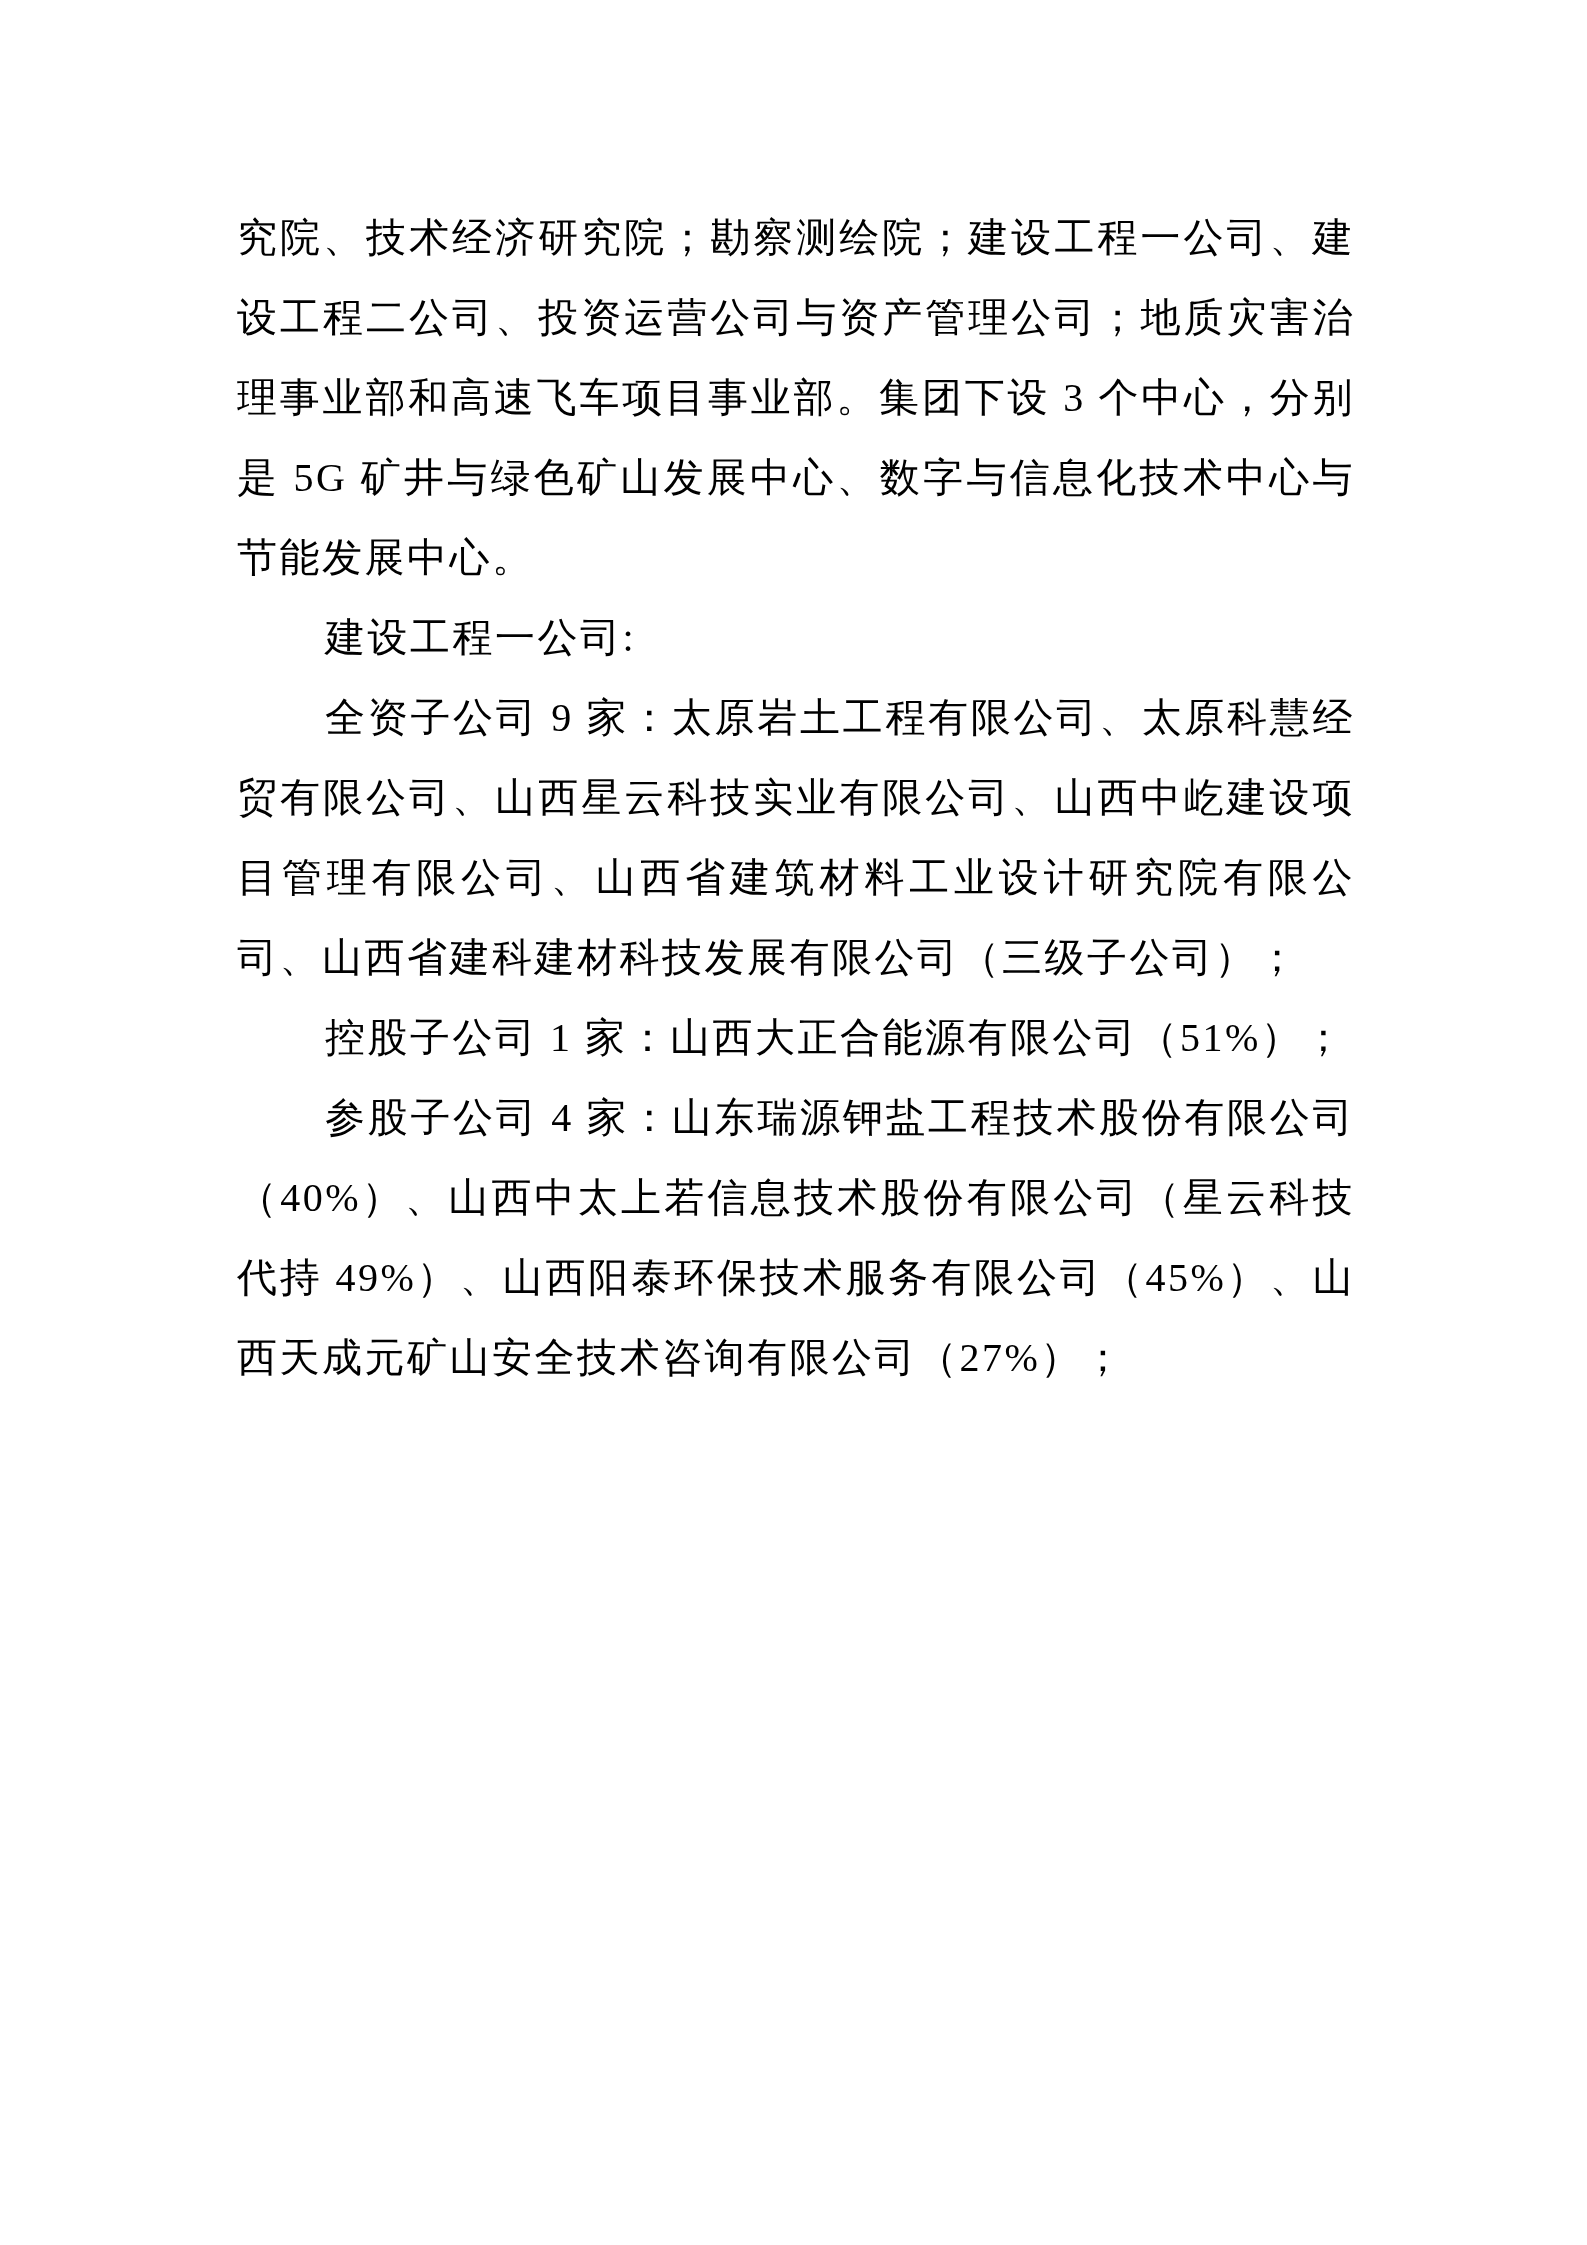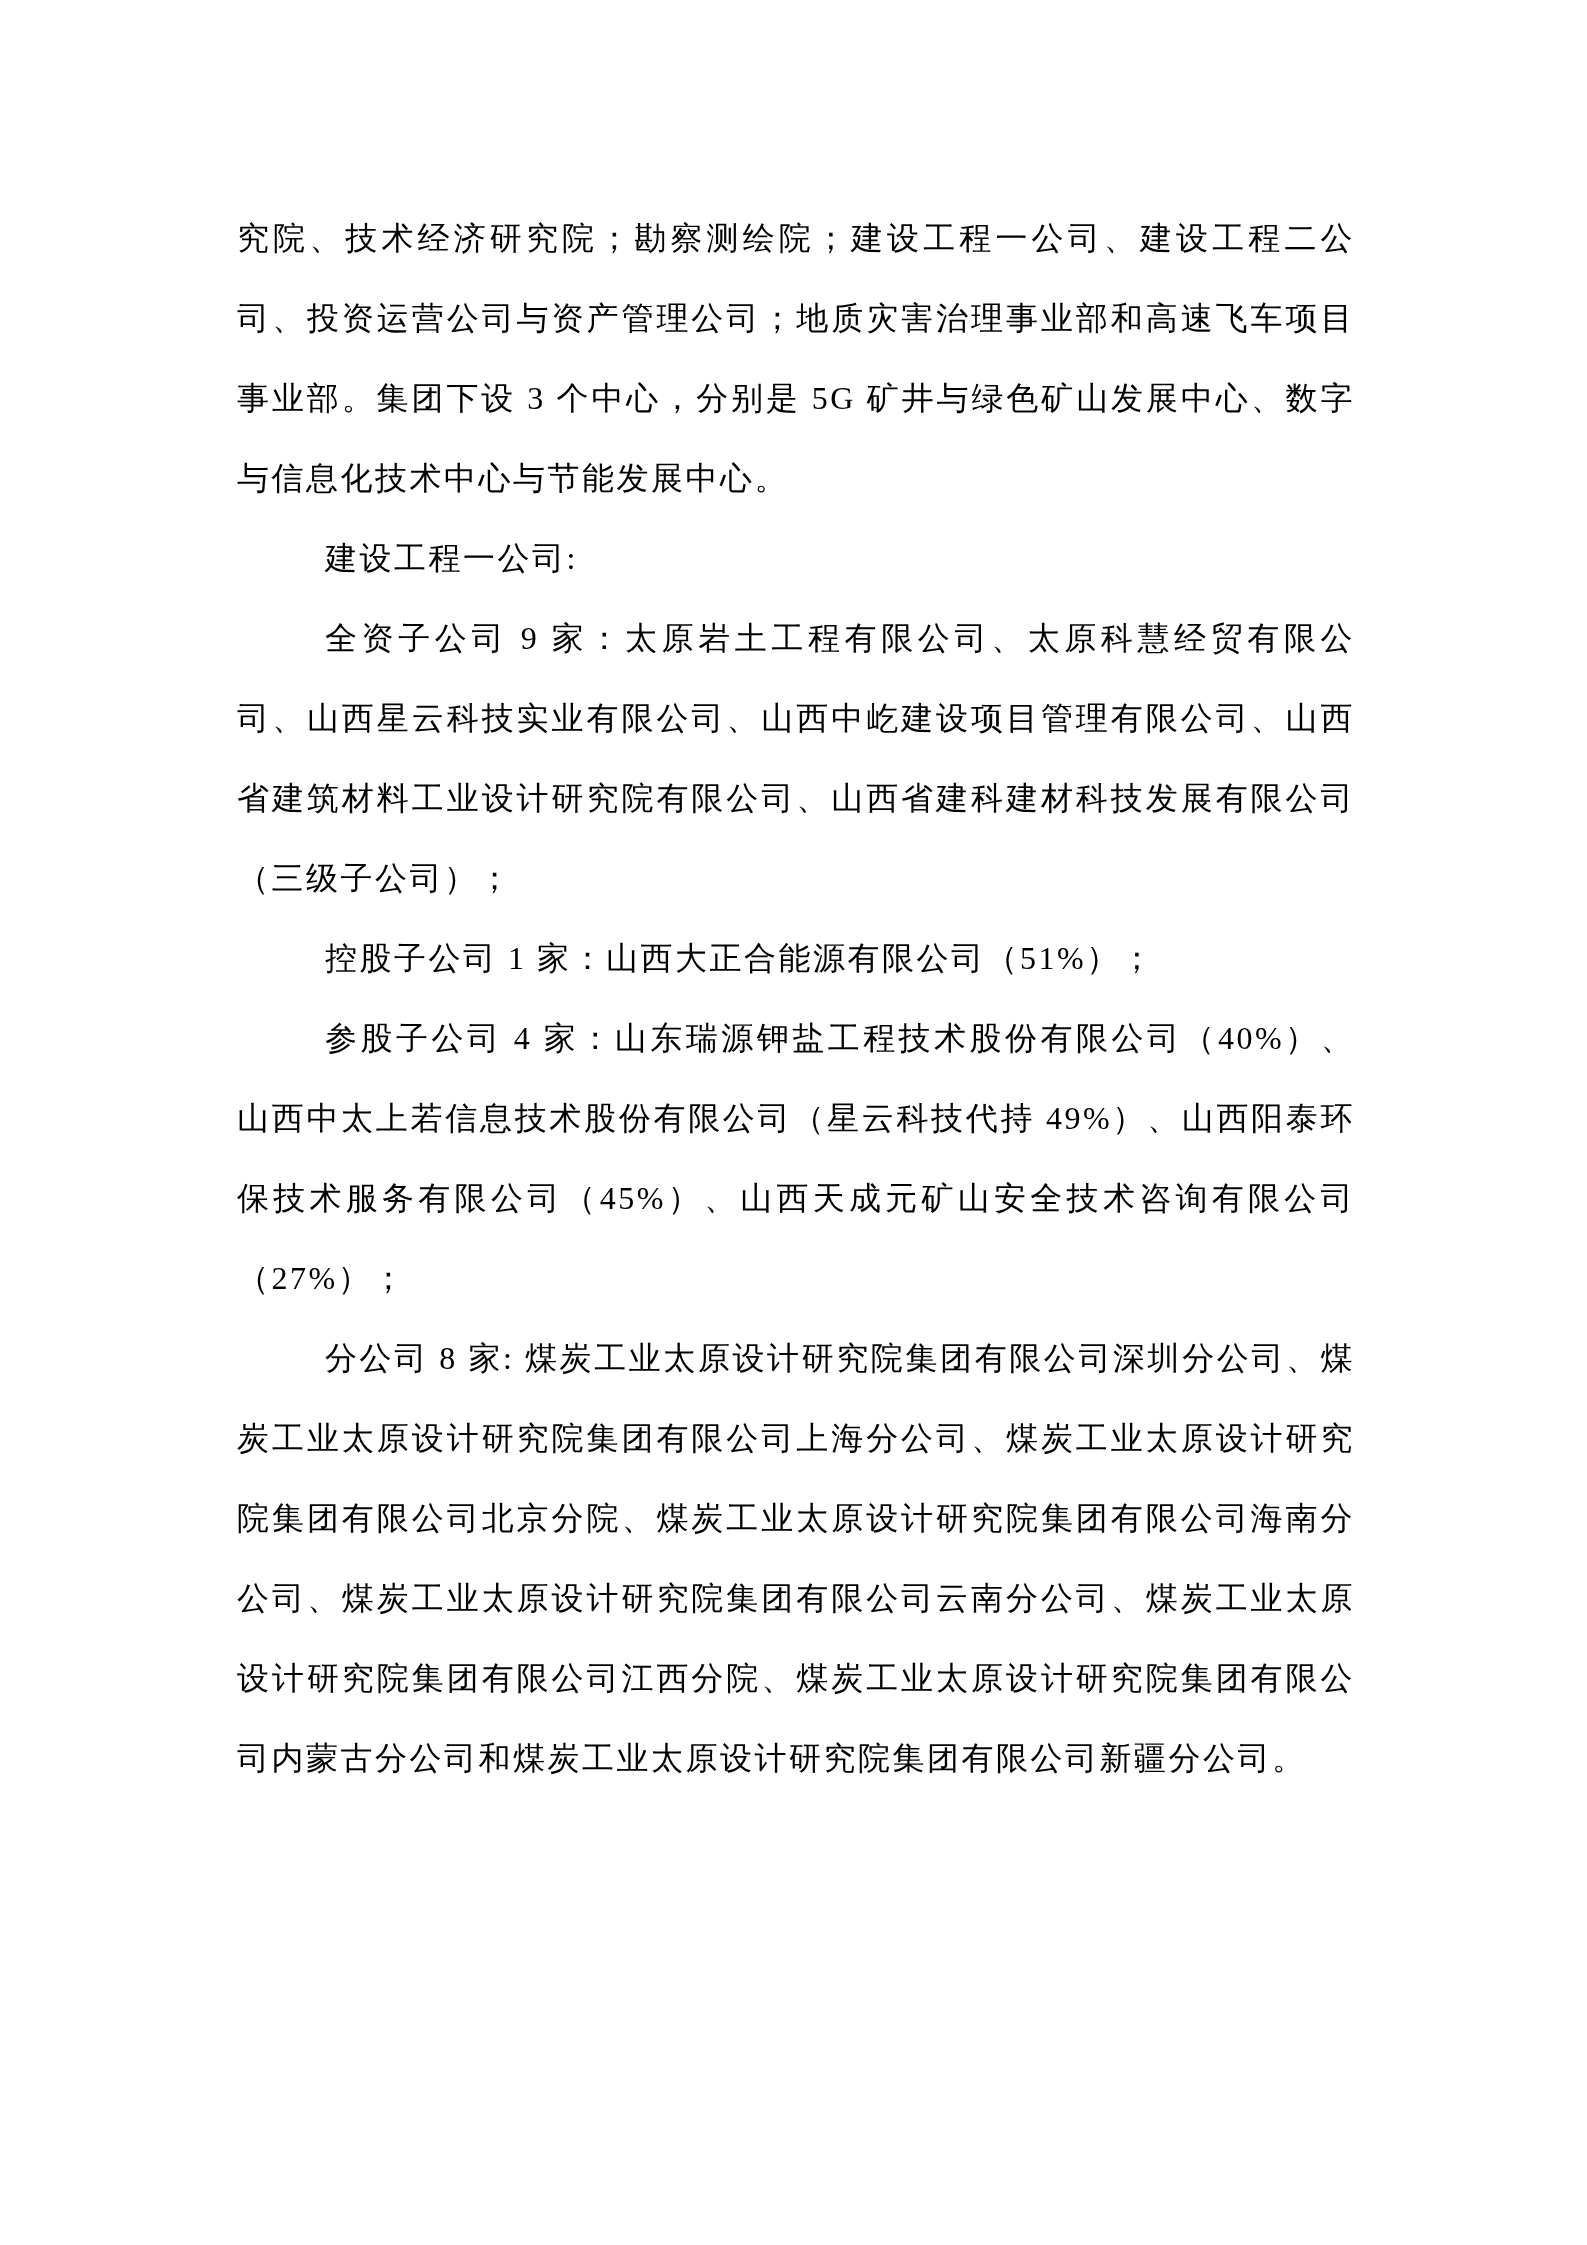--- a/index.html
+++ b/index.html
@@ -14,21 +14,21 @@
     background: #ffffff;
     overflow: hidden;
     font-family: "Liberation Serif", "DejaVu Serif", serif;
   }
   .text-block {
     position: absolute;
     top: 198px;
     left: 237px;
     width: 1118px;
     color: #000000;
-    font-size: 32px;
+    font-size: 40px;
     line-height: 80px;
     letter-spacing: 2.5px;
     text-align: justify;
     text-align-last: left;
     word-break: break-all;
   }
   .text-block p {
     margin: 0;
     padding: 0;
     text-indent: 0;
@@ -40,15 +40,14 @@
 </head>
 <body>
 
 <div class="page">
   <div class="text-block">
     <p>究院、技术经济研究院；勘察测绘院；建设工程一公司、建设工程二公司、投资运营公司与资产管理公司；地质灾害治理事业部和高速飞车项目事业部。集团下设 3 个中心，分别是 5G 矿井与绿色矿山发展中心、数字与信息化技术中心与节能发展中心。</p>
     <p class="indent">建设工程一公司:</p>
     <p class="indent">全资子公司 9 家：太原岩土工程有限公司、太原科慧经贸有限公司、山西星云科技实业有限公司、山西中屹建设项目管理有限公司、山西省建筑材料工业设计研究院有限公司、山西省建科建材科技发展有限公司（三级子公司）；</p>
     <p class="indent">控股子公司 1 家：山西大正合能源有限公司（51%）；</p>
     <p class="indent">参股子公司 4 家：山东瑞源钾盐工程技术股份有限公司（40%）、山西中太上若信息技术股份有限公司（星云科技代持 49%）、山西阳泰环保技术服务有限公司（45%）、山西天成元矿山安全技术咨询有限公司（27%）；</p>
-    <p class="indent">分公司 8 家: 煤炭工业太原设计研究院集团有限公司深圳分公司、煤炭工业太原设计研究院集团有限公司上海分公司、煤炭工业太原设计研究院集团有限公司北京分院、煤炭工业太原设计研究院集团有限公司海南分公司、煤炭工业太原设计研究院集团有限公司云南分公司、煤炭工业太原设计研究院集团有限公司江西分院、煤炭工业太原设计研究院集团有限公司内蒙古分公司和煤炭工业太原设计研究院集团有限公司新疆分公司。</p>
   </div>
 </div>
 
 </body></html>

